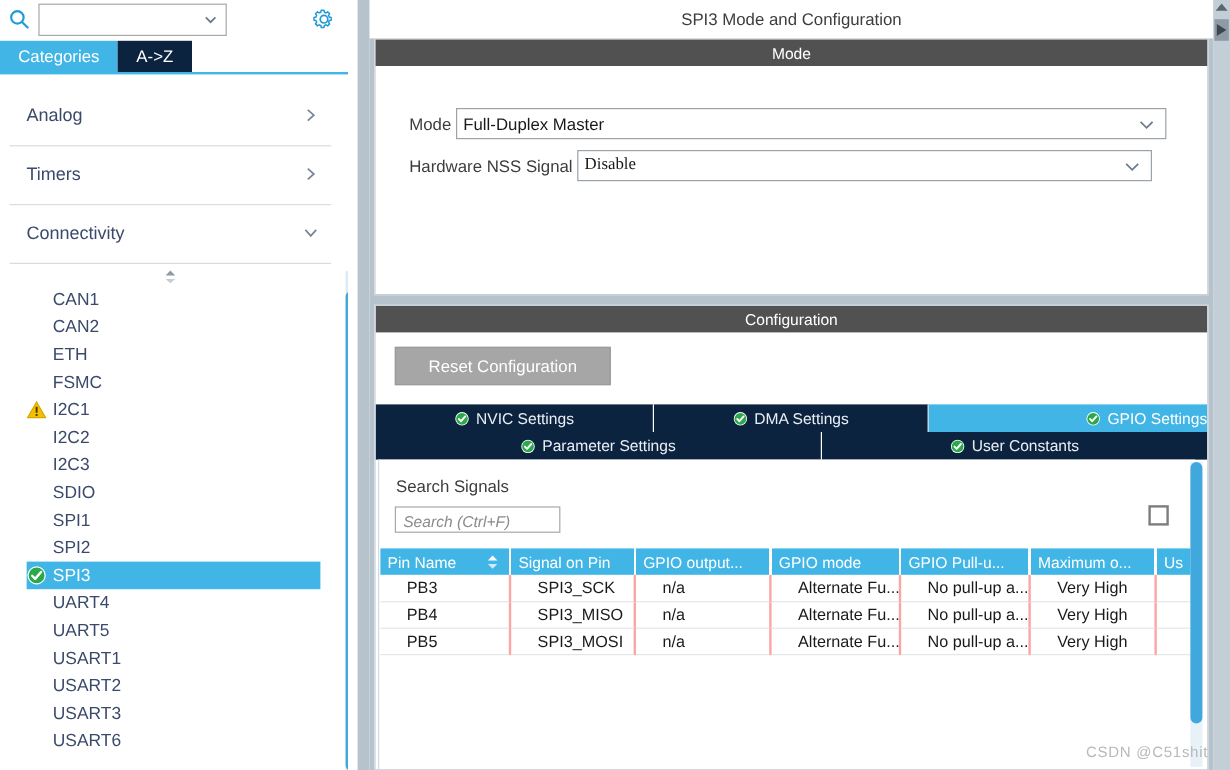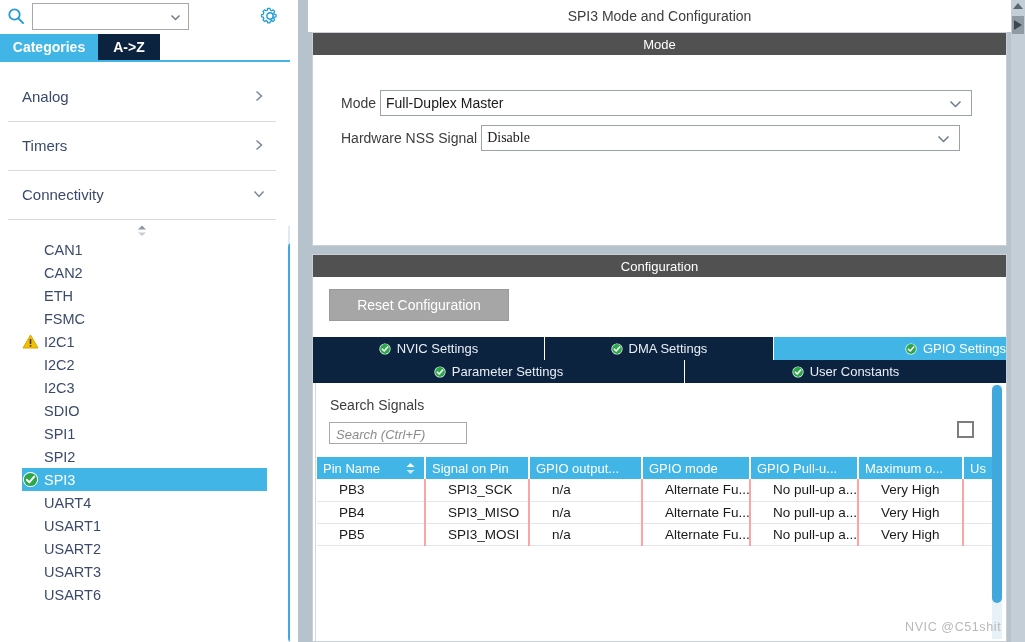--- a/index.html
+++ b/index.html
@@ -38,21 +38,21 @@
     display:flex;align-items:center;justify-content:center;cursor:pointer;
   }
 
   
   .cat-tabs{
     position:absolute;left:0;top:34px;width:290px;height:26px;
     display:flex;align-items:flex-end;
   }
   .cat-tab{
     height:26px;display:flex;align-items:center;justify-content:center;
-    font-size:14px;color:#ffffff;cursor:pointer;box-sizing:border-box;font-weight:bold;
+    font-size:14px;color:#ffffff;cursor:pointer;box-sizing:border-box;
   }
   .cat-tab.active{background:#41b6e6;width:98px;}
   .cat-tab.inactive{background:#0c2340;width:62px;}
   .tab-underline{
     position:absolute;left:0;top:60px;width:290px;height:2px;background:#41b6e6;
   }
 
   
   .group{
     position:absolute;left:8px;width:268px;height:48px;
@@ -316,20 +316,23 @@
         <div class="pl-item selected">
           <span class="pl-badge"><svg width="17" height="17" viewBox="0 0 17 17">
               <circle cx="8.5" cy="8.5" r="7.6" fill="#ffffff"></circle>
               <circle cx="8.5" cy="8.5" r="6.6" fill="#2aa84a"></circle>
               <polyline points="4.8,8.8 7.3,11.4 12.2,5.6" fill="none" stroke="#ffffff" stroke-width="2" stroke-linecap="round" stroke-linejoin="round"></polyline>
             </svg></span>
           <span>SPI3</span>
         </div>
         <div class="pl-item">
           <span>UART4</span>
+        </div>
+        <div class="pl-item">
+          <span>UART5</span>
         </div>
         <div class="pl-item">
           <span>USART1</span>
         </div>
         <div class="pl-item">
           <span>USART2</span>
         </div>
         <div class="pl-item">
           <span>USART3</span>
         </div>
@@ -504,14 +507,14 @@
     <svg width="14" height="14" viewBox="0 0 14 14">
       <polygon points="7,3 12,9 2,9" fill="#5a6670"></polygon>
     </svg>
   </div>
   <div class="win-sb-thumb">
     <svg width="12" height="18" viewBox="0 0 12 18">
       <polygon points="2,4 10,9 2,14" fill="#3d4750"></polygon>
     </svg>
   </div>
 
-  <div class="watermark">NVIC @C51shit</div>
+  <div class="watermark">CSDN @C51shit</div>
 </div>
 
 </body></html>

